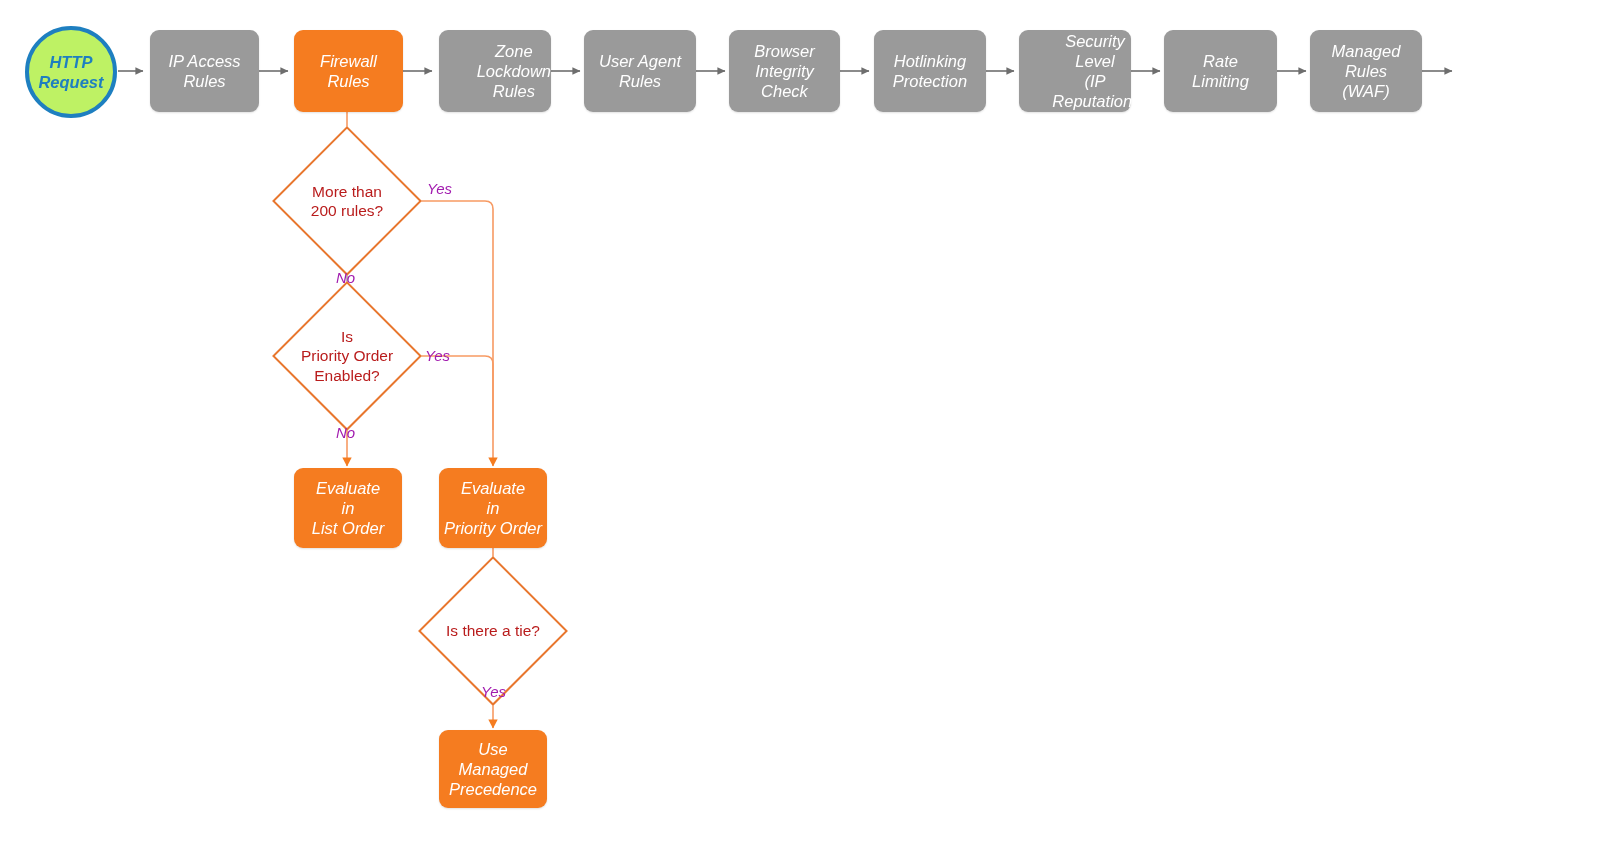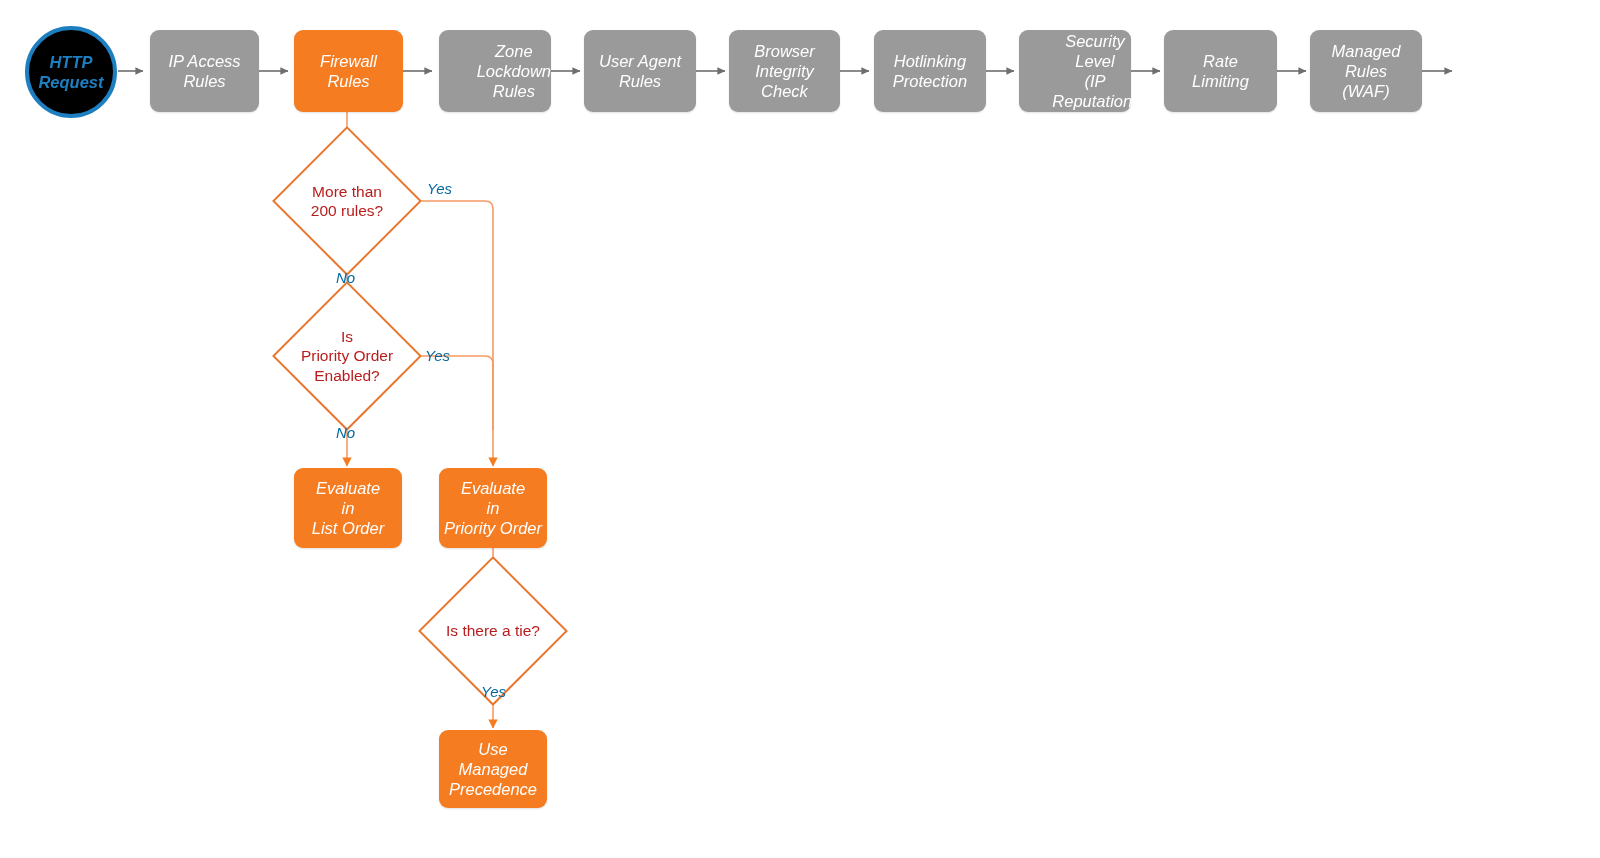--- a/index.html
+++ b/index.html
@@ -54,21 +54,21 @@
   }
 
   
   .term {
     border-radius: 50%;
     font-style: italic;
     font-weight: bold;
     font-size: 16.5px;
   }
   .term.hollow {
-    background: #000000;
+    background: #bef264;
     border: 4px solid #1e7fc0;
     color: #1e7fc0;
     align-items: center;
   }
   .term.filled {
     background: #1e7fc0;
     color: #ffffff;
   }
 
   
@@ -93,21 +93,21 @@
     color: #b91c1c;
     line-height: 1.25;
     white-space: pre-line;
   }
 
   
   .elabel {
     position: absolute;
     font-size: 15px;
     font-style: italic;
-    color: #0369a1;
+    color: #a21caf;
     white-space: nowrap;
   }
 </style>
 </head>
 <body>
 
 <div id="canvas">
 
   <svg id="edges" viewBox="0 0 1600 858" width="1600" height="858">
     <defs>

